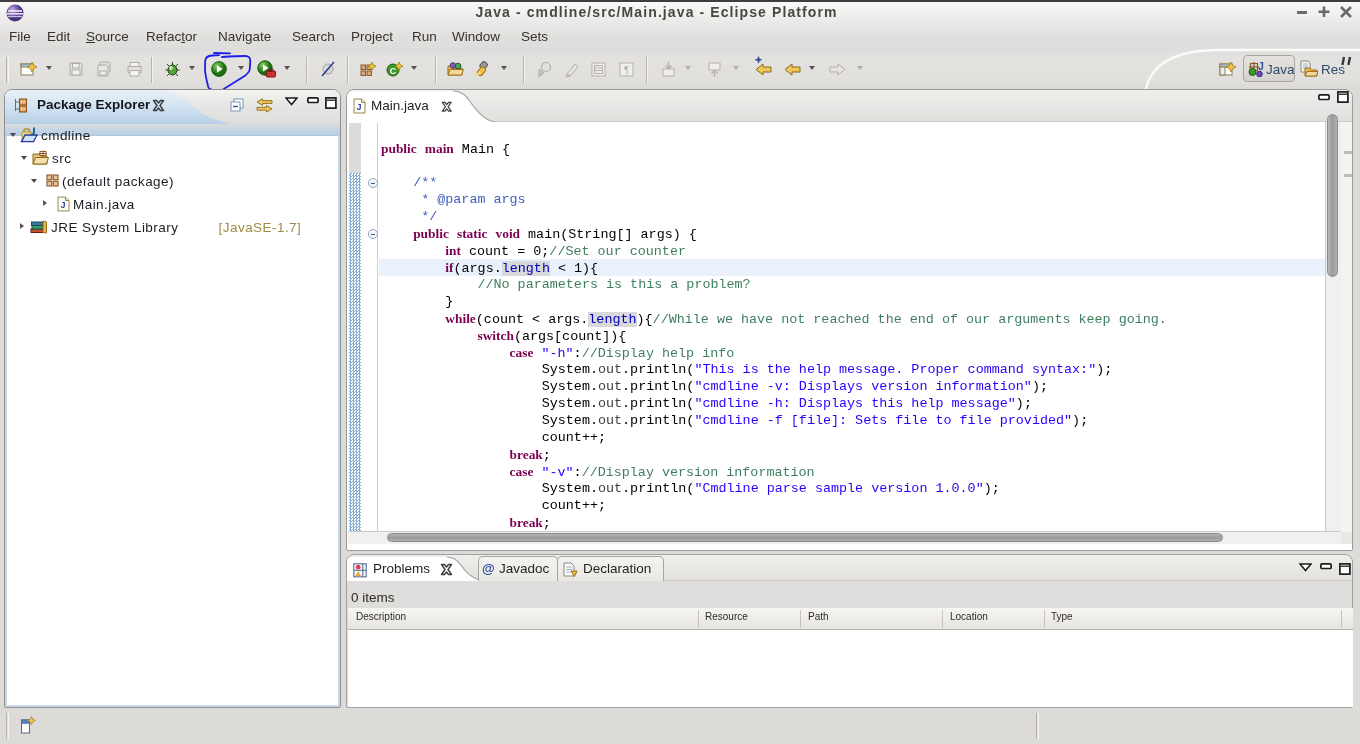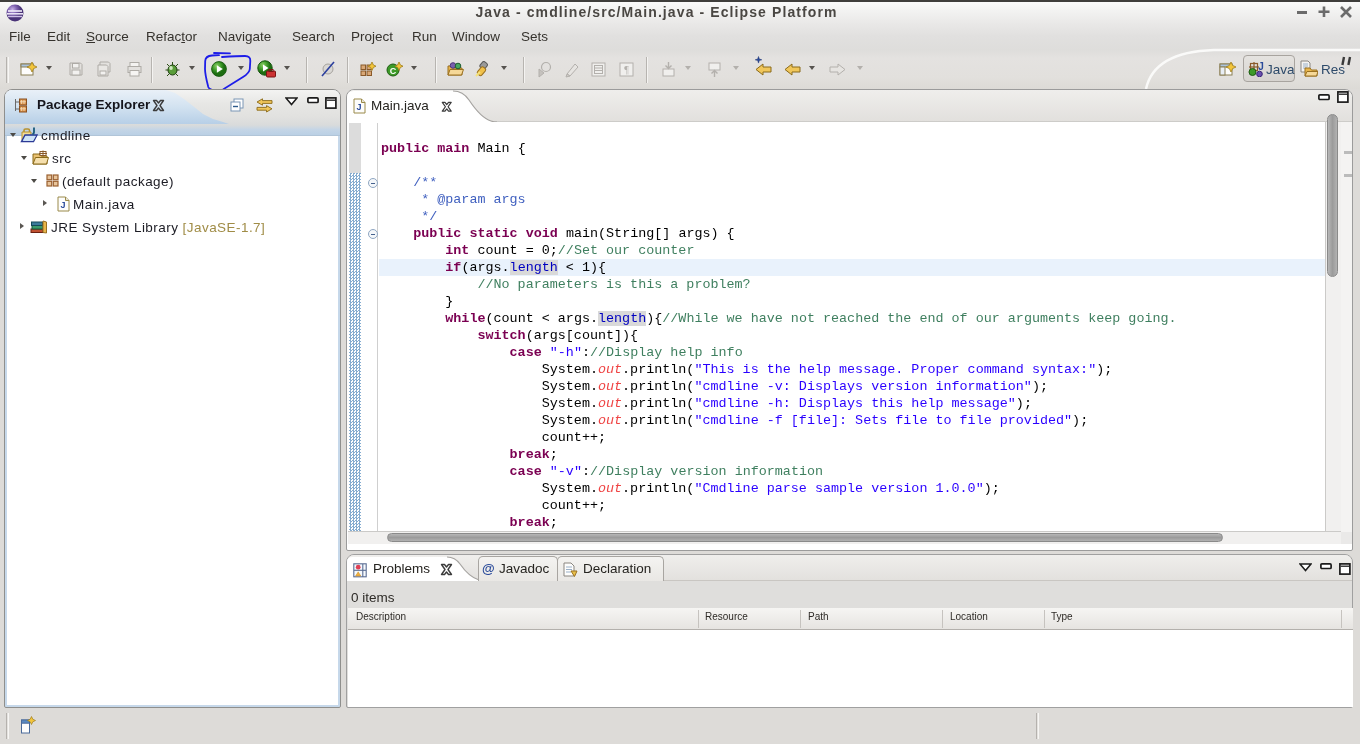--- a/index.html
+++ b/index.html
@@ -28,41 +28,41 @@
 
 
 #pe { left:4px; top:89px; width:337px; height:619px; border-color:#8f8f8d; box-shadow:inset 0 0 0 2px #c6d8ea; }
 #pe-head { left:0; top:0; width:335px; height:46px; border-radius:7px 7px 0 0;
   background:linear-gradient(#f3f3f2 0%, #e7e7e5 30%, #e1e1df 60%, #d9dbdb 78%, #c4d5e6 88%, #bad0e5 100%); border-bottom:1px solid #b1c5d8;font-weight:bold; }
 #pe-tab { left:0; top:0; width:224px; height:34px; border-radius:7px 0 0 0;
   background:linear-gradient(#e9f0f8 0%, #d2e2f0 50%, #b7cfe7 100%);
   clip-path:polygon(0 0, 161px 0, 170px 3px, 179px 9px, 188px 16px, 198px 24px, 208px 29px, 218px 32px, 224px 34px, 0 34px); }
 #pe-title { left:32px; top:7px; font-size:13.5px; color:#15151c; }
 .treerow { letter-spacing:0.45px; font-size:13.5px; color:#1c1c24; white-space:pre; }
-.dec { color:#a08c46; }
+.dec { color:#a08c46;margin-left:36px; }
 .expd { width:0; height:0; border-left:3.2px solid transparent; border-right:3.2px solid transparent; border-top:4.8px solid #4c4a46; }
 .expr { width:0; height:0; border-top:3.4px solid transparent; border-bottom:3.4px solid transparent; border-left:4.6px solid #5a5752; }
 
 
 #ed { overflow:hidden; left:346px; top:89px; width:1007px; height:462px; border-color:#9b9b9b; }
 #ed-head { left:0; top:0; width:1005px; height:32px; border-radius:7px 7px 0 0;
   background:linear-gradient(#efeeec, #e2e0dd); border-bottom:1px solid #cdccc9; }
 #difftop { left:2px; top:33px; width:12px; height:50px; background:#dcdcdc; }
 #diff { left:2px; top:83px; width:12px; height:358px;
   background:conic-gradient(#85acd0 25%, #ffffff 0 50%, #85acd0 0 75%, #ffffff 0);
   background-size:3px 3px; }
 #foldcol { left:14px; top:33px; width:17px; height:408px; background:#ffffff; border-right:1px solid #cfcfcf; }
 #code { left:32px; top:33px; width:946px; height:408px; font-family:"Liberation Mono", monospace;
   font-size:13.4px; line-height:17px; color:#000; }
 .cl { position:absolute; left:2px; white-space:pre; }
-.k { color:#7b0052; font-weight:bold; }
+.k { color:#7b0052; font-weight:bold;font-family:Liberation Serif, serif; }
 .c { color:#3f7f5f; }
 .jd { color:#3f5fbf; }
 .s { color:#2a00ff; }
-.sf { color:#ef4444; font-style:italic; }
+.sf { color:#404040; }
 .occ { background:#d9d9d9; color:#0000c0; }
 #curline { left:32px; top:169px; width:946px; height:17px; background:#e9f2fc; }
 .foldm { width:10px; height:10px; border:1px solid #8fa6c2; border-radius:50%; background:#f4f7fa; }
 .foldm::after { content:""; position:absolute; left:2px; top:3.6px; width:4px; height:1px; background:#44618e; }
 
 #vsb { left:978px; top:32px; width:16px; height:410px; background:#f1f0ef; border-left:1px solid #cbcac8; }
 #vthumb { left:980px; top:24px; width:11px; height:163px; border-radius:5.5px;
   background:linear-gradient(90deg,#b7b7b7,#9b9b9b 50%,#b2b2b2); border:1px solid #8a8a8a; }
 #ovr { left:994px; top:32px; width:11px; height:410px; background:#f4f3f2; }
 #hsb { left:1px; top:441px; width:993px; height:13px; background:#f1f0ef; border-top:1px solid #cbcac8; }

